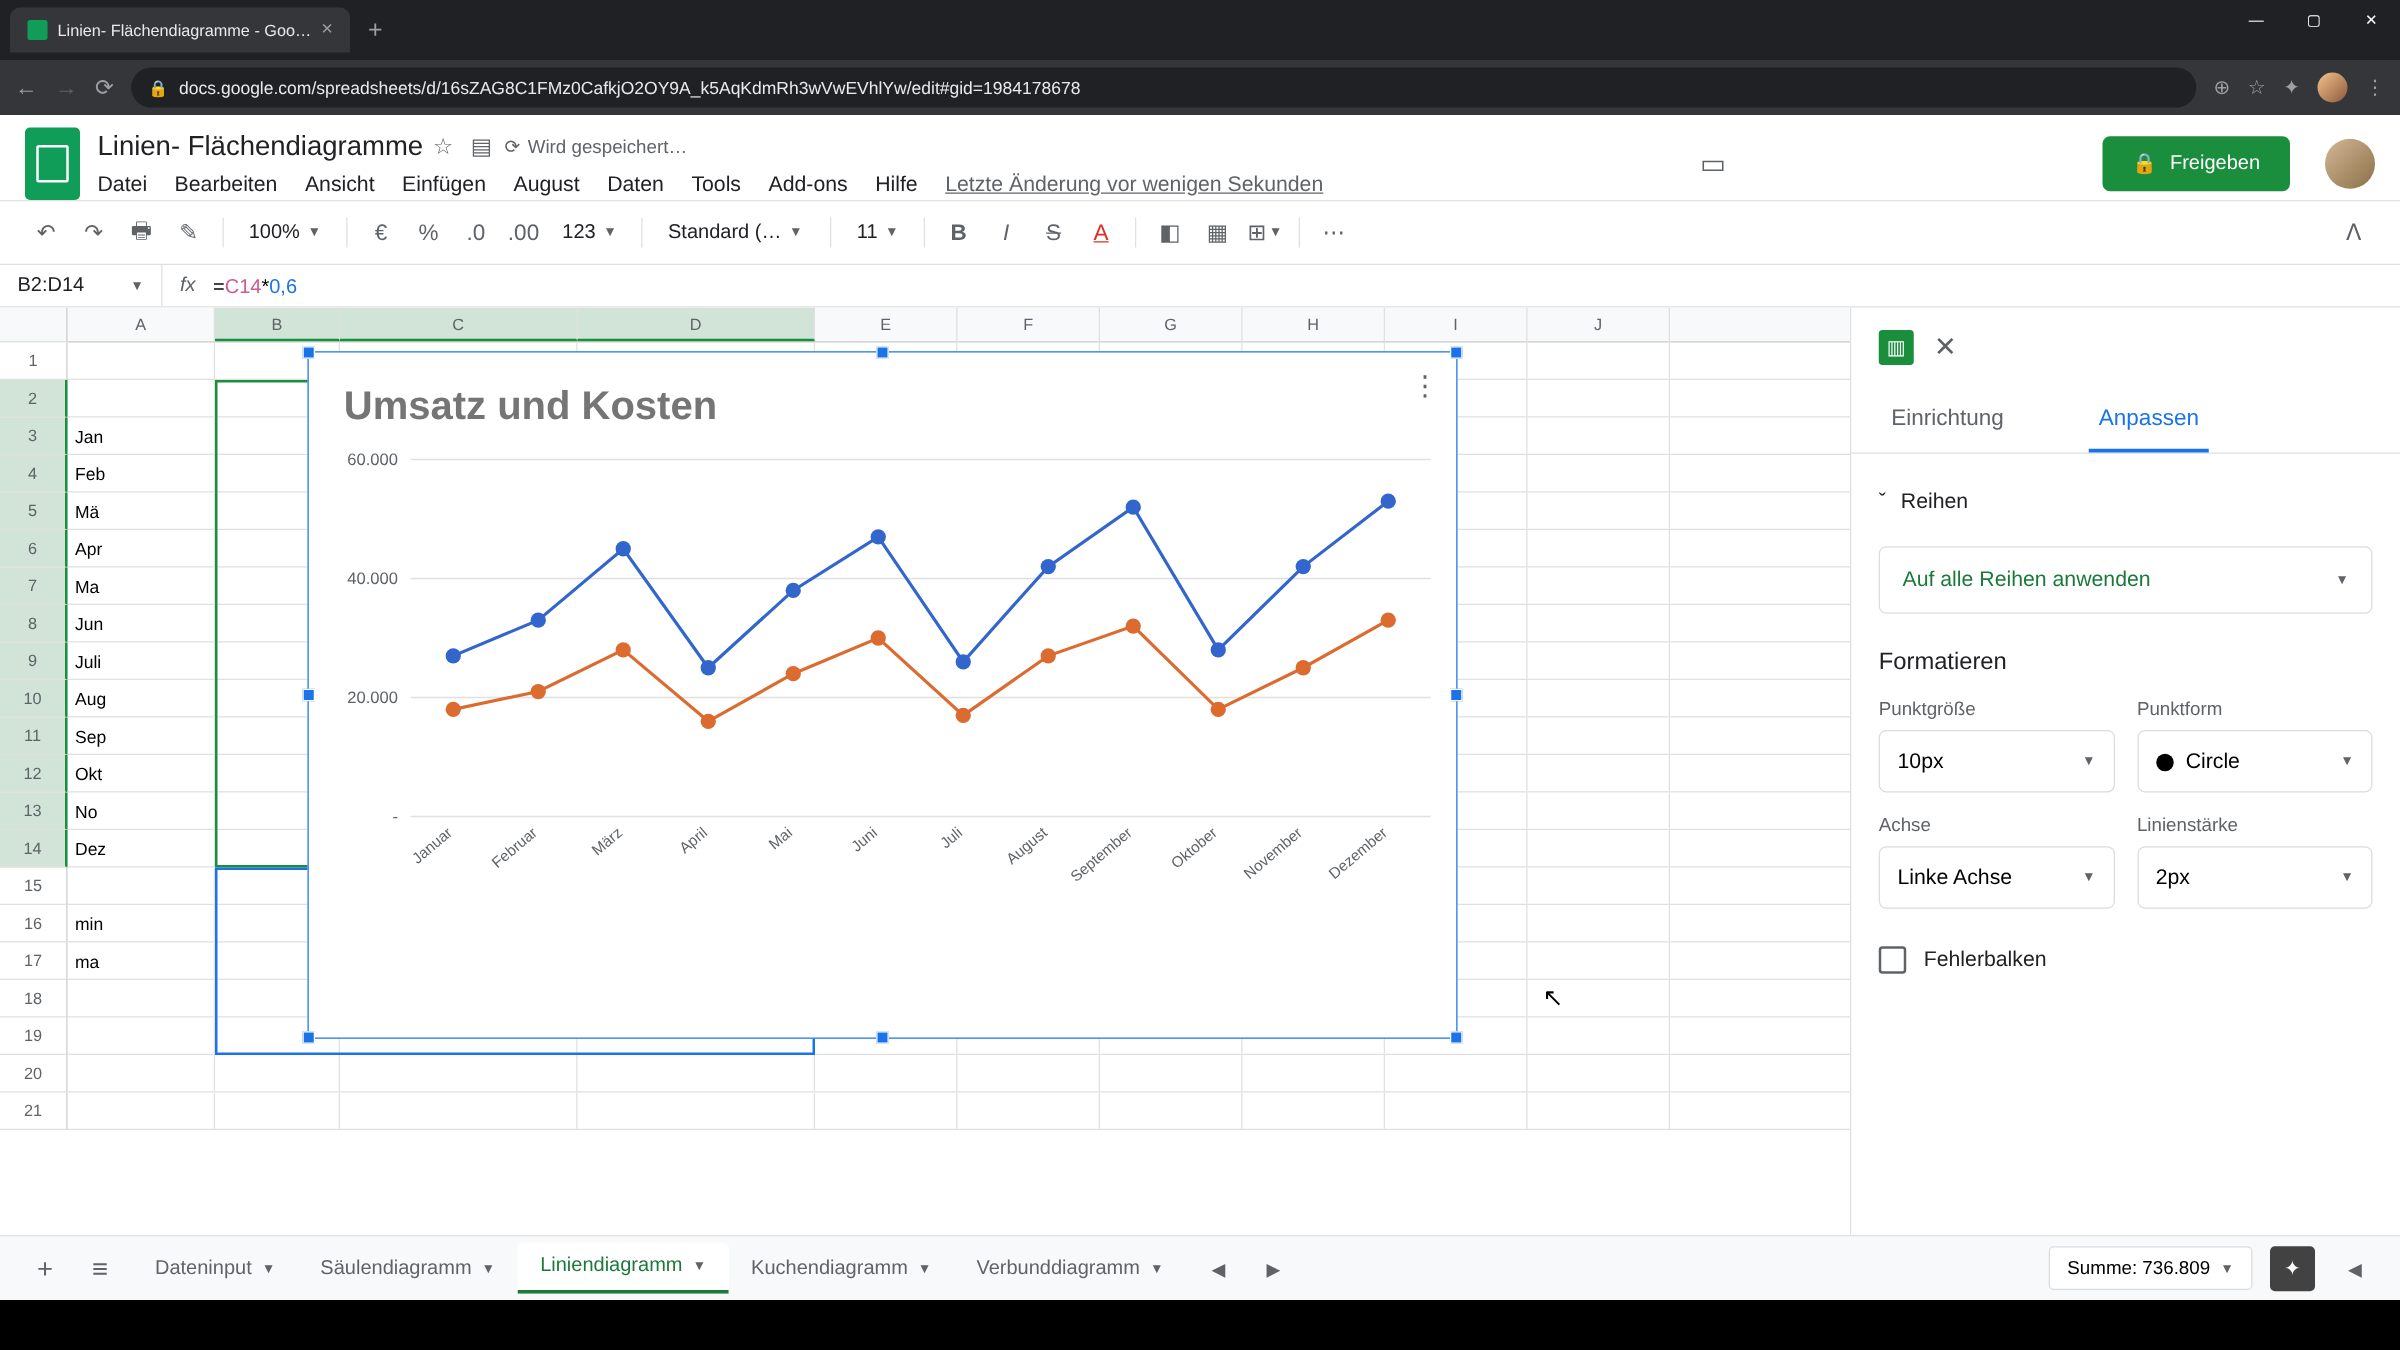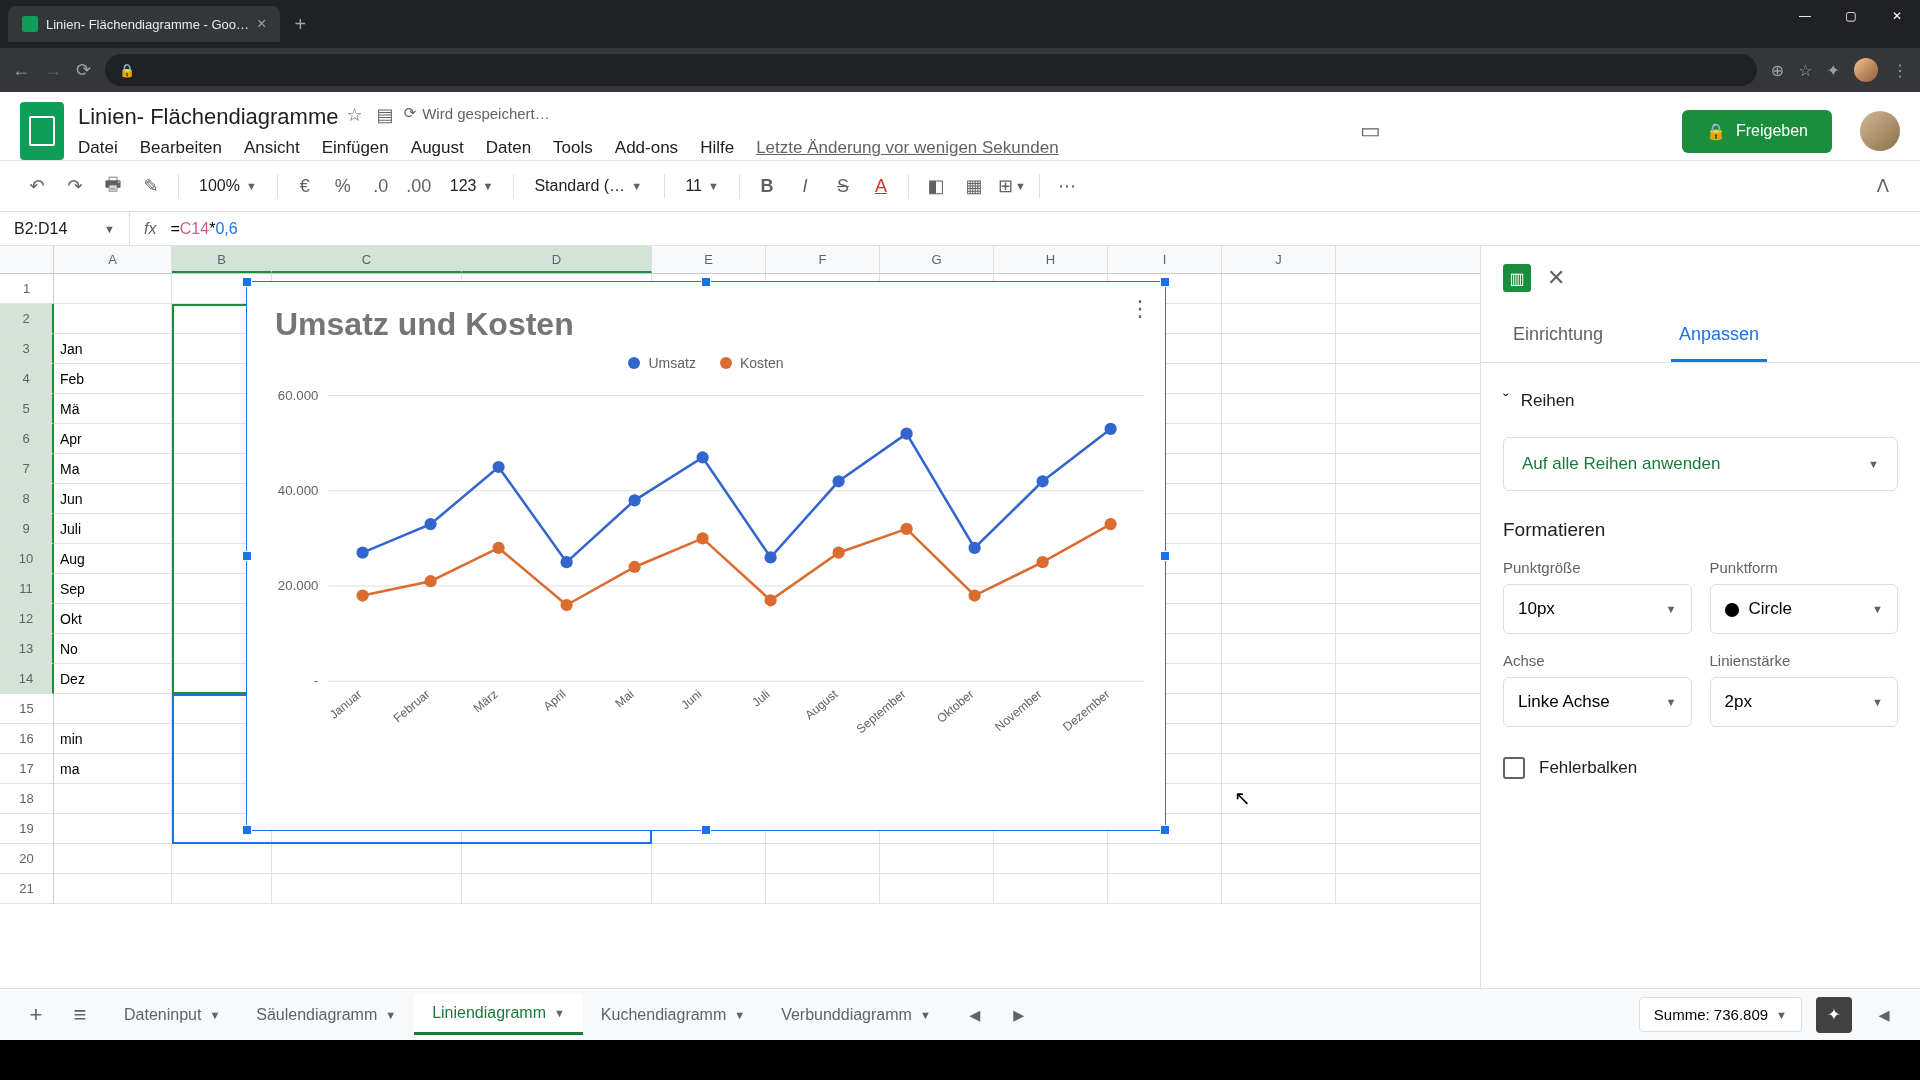--- a/index.html
+++ b/index.html
@@ -137,36 +137,37 @@
   </div>
   <span class="new-tab">+</span>
 </div>
 
 <div class="url-bar">
   <span class="nav-btn">←</span>
   <span class="nav-btn" style="opacity:.4">→</span>
   <span class="nav-btn">⟳</span>
   <div class="url-input">
     <span class="lock-icon">🔒</span>
+    <span>docs.google.com/spreadsheets/d/16sZAG8C1FMz0CafkjO2OY9A_k5AqKdmRh3wVwEVhlYw/edit#gid=1984178678</span>
   </div>
   <div class="url-right">
     <span>⊕</span>
     <span>☆</span>
     <span>✦</span>
     <span class="avatar"></span>
     <span>⋮</span>
   </div>
 </div>
 
 <div class="app">
 
   <div class="title-row">
     <div class="sheets-logo"></div>
     <div class="title-col">
-      <div style="display:flex;align-items:flex-start">
+      <div style="display:flex;align-items:center">
         <span class="doc-title">Linien- Flächendiagramme</span>
         <div class="title-icons">
           <span>☆</span>
           <span>▤</span>
         </div>
         <div class="saving">
           <span>⟳</span>
           <span>Wird gespeichert…</span>
         </div>
       </div>
@@ -546,30 +547,20 @@
         <div class="chart-handle ch-tl"></div>
         <div class="chart-handle ch-tr"></div>
         <div class="chart-handle ch-bl"></div>
         <div class="chart-handle ch-br"></div>
         <div class="chart-handle ch-tm"></div>
         <div class="chart-handle ch-bm"></div>
         <div class="chart-handle ch-ml"></div>
         <div class="chart-handle ch-mr"></div>
         <span class="chart-menu">⋮</span>
         <div class="chart-title">Umsatz und Kosten</div>
-        <div class="chart-legend">
-          <div class="leg-item">
-              <span class="leg-dot" style="background:#3366cc"></span>
-              <span>Umsatz</span>
-            </div>
-          <div class="leg-item">
-              <span class="leg-dot" style="background:#dc6b2f"></span>
-              <span>Kosten</span>
-            </div>
-        </div>
         <svg class="chart-svg" id="chart-svg" viewBox="0 0 900 360">
             <line x1="80" y1="290" x2="880" y2="290" stroke="#e0e0e0"></line>
             <text x="70" y="294" text-anchor="end" font-size="13" fill="#5f6368">-</text>
             <line x1="80" y1="196.66666666666669" x2="880" y2="196.66666666666669" stroke="#e0e0e0"></line>
             <text x="70" y="200.66666666666669" text-anchor="end" font-size="13" fill="#5f6368">20.000</text>
             <line x1="80" y1="103.33333333333334" x2="880" y2="103.33333333333334" stroke="#e0e0e0"></line>
             <text x="70" y="107.33333333333334" text-anchor="end" font-size="13" fill="#5f6368">40.000</text>
             <line x1="80" y1="10" x2="880" y2="10" stroke="#e0e0e0"></line>
             <text x="70" y="14" text-anchor="end" font-size="13" fill="#5f6368">60.000</text>
             <text x="113.33333333333333" y="304" font-size="12" fill="#5f6368" transform="rotate(-40 113.33333333333333 304)" text-anchor="end">Januar</text>

